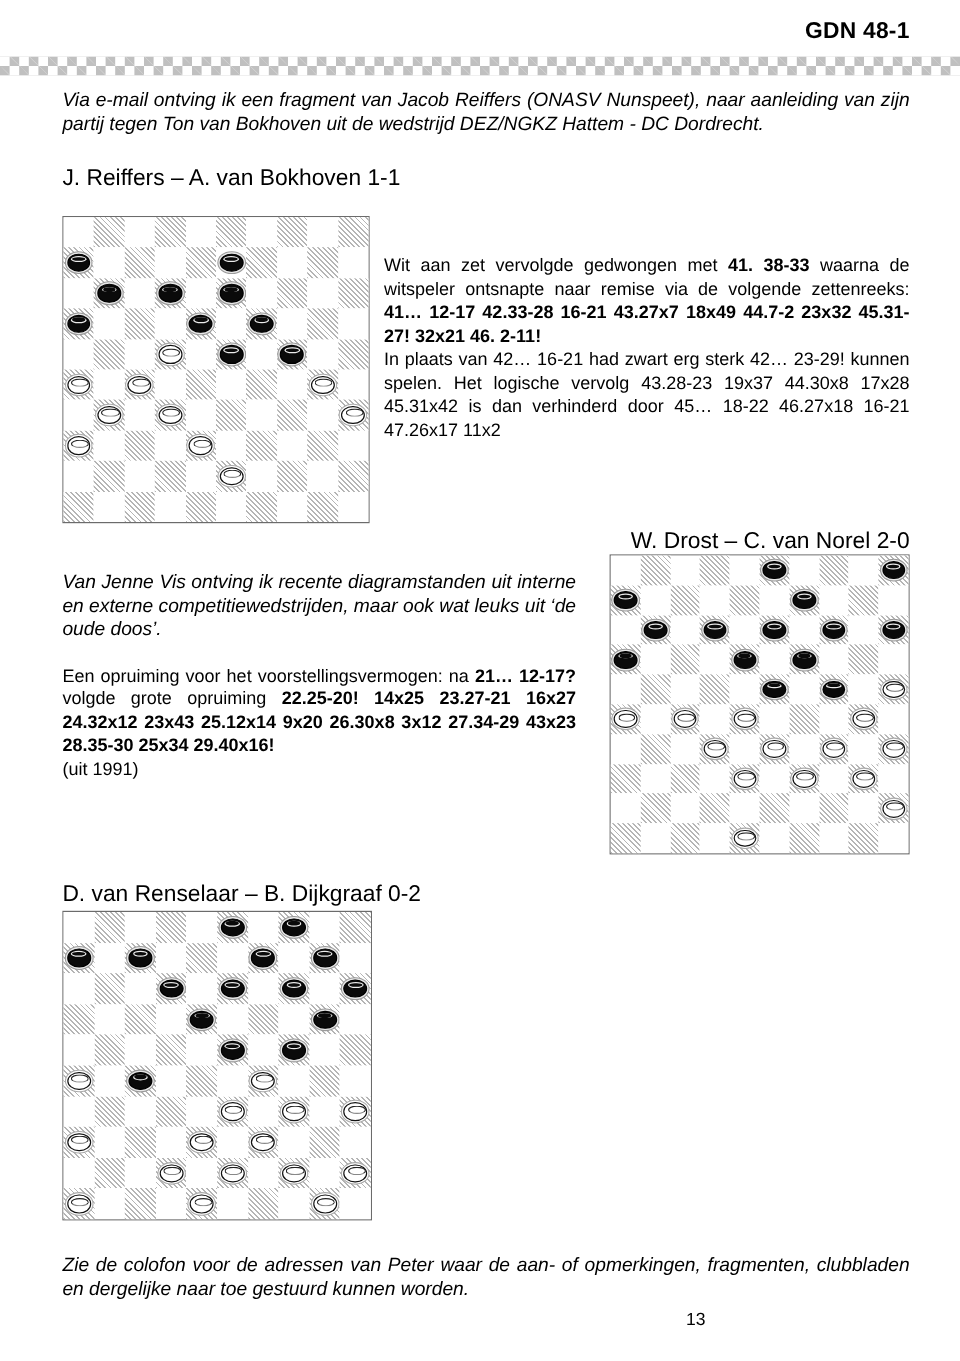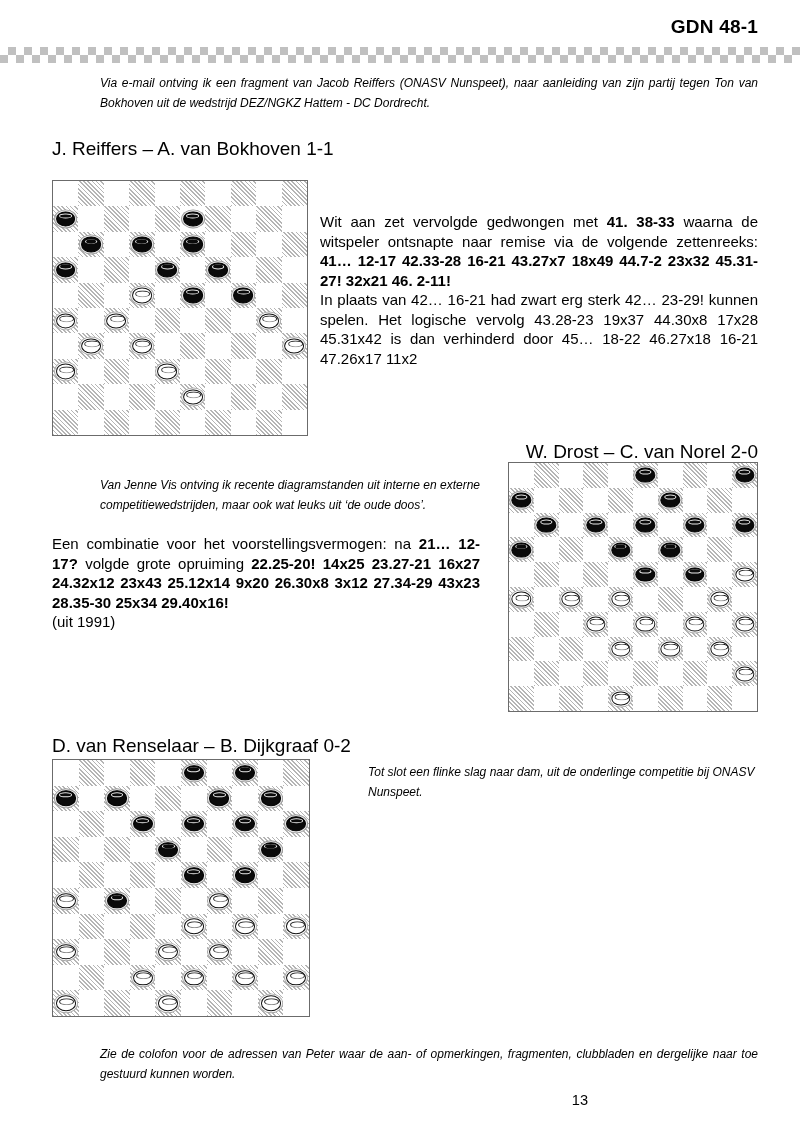--- a/index.html
+++ b/index.html
@@ -55,24 +55,23 @@
     position: absolute;
     left: 52px;
     top: 74px;
     width: 706px;
   }
 
   p { margin: 0; }
 
   .para-italic {
     font-style: italic;
-    font-size: 12px;
+    font-size: 16px;
     line-height: 19.5px;
     text-align: justify;
-    margin-left: 48px;
   }
   .para-plain {
     font-size: 15px;
     line-height: 19.5px;
     text-align: justify;
   }
   .b { font-weight: bold; }
 
   
   .game-heading {
@@ -341,21 +340,21 @@
     </div>
 
     <div style="position:relative; height:20px;">
       <div class="game-heading" style="position:absolute; right:0; top:0;">W. Drost – C. van Norel 2-0</div>
     </div>
 
     <div style="position:relative; height:268px;">
       <div style="position:absolute; left:0; top:14px; width:428px;">
         <p class="para-italic">Van Jenne Vis ontving ik recente diagramstanden uit interne en externe competitiewedstrijden, maar ook wat leuks uit ‘de oude doos’.</p>
         <div style="height:19px"></div>
-        <p class="para-plain"><span>Een combinatie voor het voorstellingsvermogen: na </span><span class="b">21… 12-17?</span><span> volgde grote opruiming </span><span class="b">22.25-20! 14x25 23.27-21   16x27   24.32x12   23x43   25.12x14      9x20 26.30x8    3x12   27.34-29    43x23    28.35-30    25x34 29.40x16!</span></p>
+        <p class="para-plain"><span>Een opruiming voor het voorstellingsvermogen: na </span><span class="b">21… 12-17?</span><span> volgde grote opruiming </span><span class="b">22.25-20! 14x25 23.27-21   16x27   24.32x12   23x43   25.12x14      9x20 26.30x8    3x12   27.34-29    43x23    28.35-30    25x34 29.40x16!</span></p>
         <p class="para-plain">(uit 1991)</p>
       </div>
       <div style="position:absolute; right:0; top:0;">
         <div class="board board-2" id="board-2">
             <div class="sq light"></div>
             <div class="sq dark"></div>
             <div class="sq light"></div>
             <div class="sq dark"></div>
             <div class="sq light"></div>
             <div class="sq dark">
@@ -675,21 +674,20 @@
             <div class="sq light"></div>
             <div class="sq dark"></div>
             <div class="sq light"></div>
             <div class="sq dark">
               <div class="piece white"></div>
             </div>
             <div class="sq light"></div>
           </div>
       </div>
       <div style="position:absolute; left:268px; top:4px; width:438px;">
-        <p class="para-italic" style="text-align:left;">Tot slot een flinke slag naar dam, uit de onderlinge competitie bij ONASV Nunspeet.</p>
         <div style="height:19px"></div>
       </div>
     </div>
 
     <div style="height:22px"></div>
     <p class="para-italic">Zie de colofon voor de adressen van Peter waar de aan- of opmerkingen, fragmenten, clubbladen en dergelijke naar toe gestuurd kunnen worden.</p>
 
   </div>
 
   <div class="page-number">13</div>

